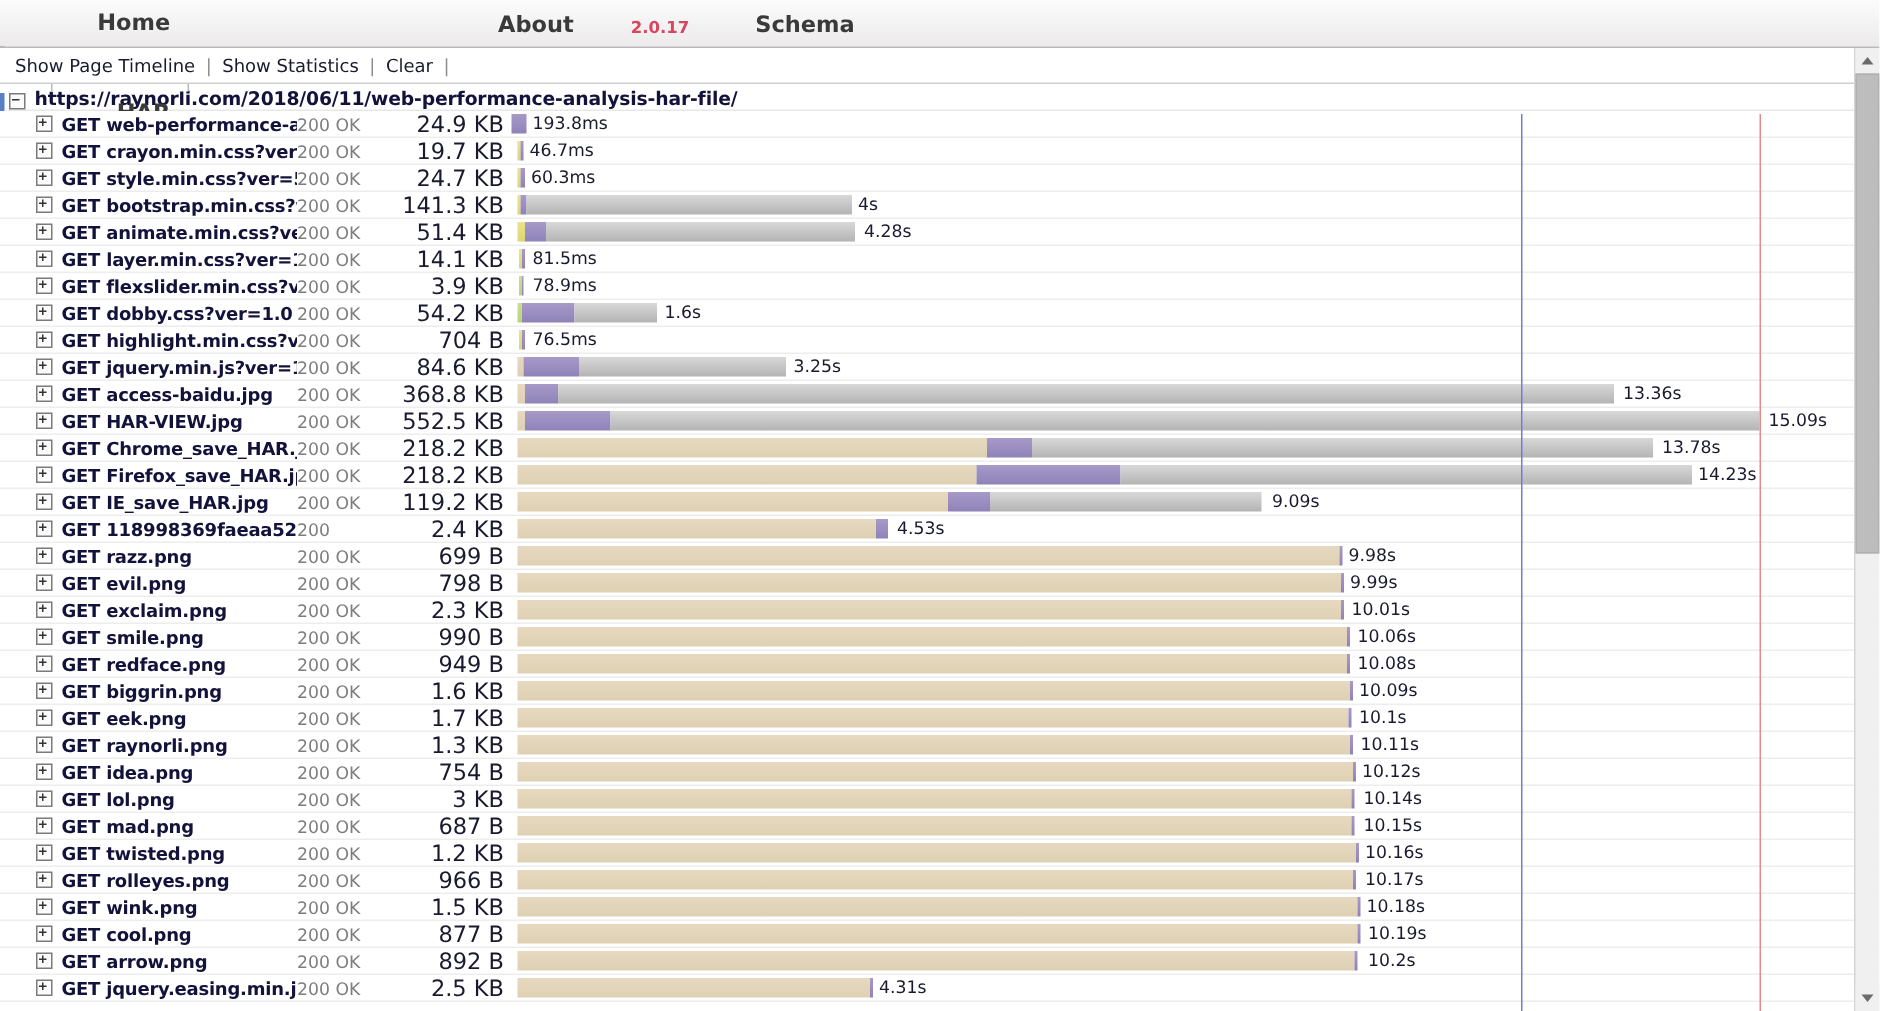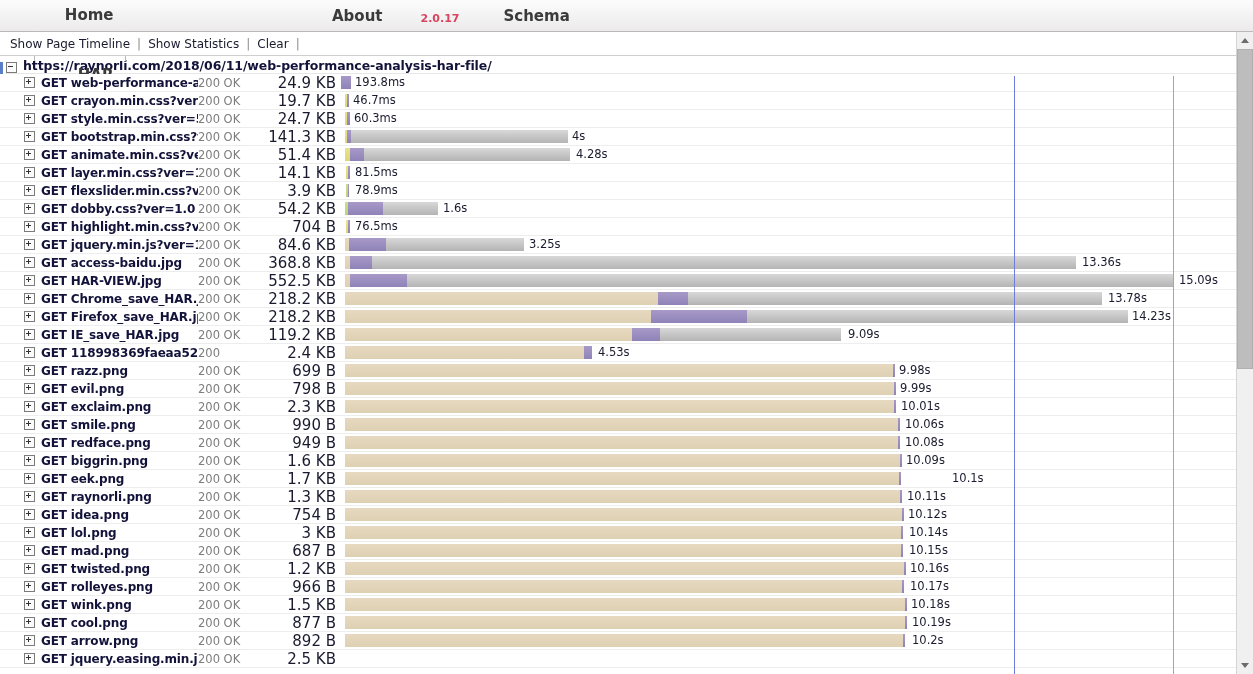--- a/index.html
+++ b/index.html
@@ -430,21 +430,21 @@
       <div class="row">
         <div class="c-name">
           <span class="boxicon plus"></span>
           <span class="nm">GET eek.png</span>
         </div>
         <div class="c-status">200 OK</div>
         <div class="c-size">1.7 KB</div>
         <div class="c-time">
           <div class="bargroup seg-blocked" style="left: 3px; width: 554px;"></div>
           <div class="bargroup seg-wait" style="left: 557px; width: 2px;"></div>
-          <div class="tlabel" style="left: 564px; margin-left: 46px;">10.1s</div>
+          <div class="tlabel" style="left: 564px;">10.1s</div>
         </div>
       </div>
       <div class="row">
         <div class="c-name">
           <span class="boxicon plus"></span>
           <span class="nm">GET raynorli.png</span>
         </div>
         <div class="c-status">200 OK</div>
         <div class="c-size">1.3 KB</div>
         <div class="c-time">
@@ -557,20 +557,25 @@
           <div class="tlabel" style="left: 570px;">10.2s</div>
         </div>
       </div>
       <div class="row">
         <div class="c-name">
           <span class="boxicon plus"></span>
           <span class="nm">GET jquery.easing.min.js?v</span>
         </div>
         <div class="c-status">200 OK</div>
         <div class="c-size">2.5 KB</div>
+        <div class="c-time">
+          <div class="bargroup seg-blocked" style="left: 3px; width: 235px;"></div>
+          <div class="bargroup seg-wait" style="left: 238px; width: 2px;"></div>
+          <div class="tlabel" style="left: 244px;">4.31s</div>
+        </div>
       </div>
     </div>
 
   <div class="vline" id="dcl-line" style="left: 1014px; top: 76px; height: 598px; background: rgb(110, 126, 216);"></div>
   <div class="vline" id="onload-line" style="left: 1173px; top: 76px; height: 598px; background: rgb(233, 138, 138);"></div>
 
   <div class="vscroll">
     <div class="arrow up">
         <i></i>
       </div>

